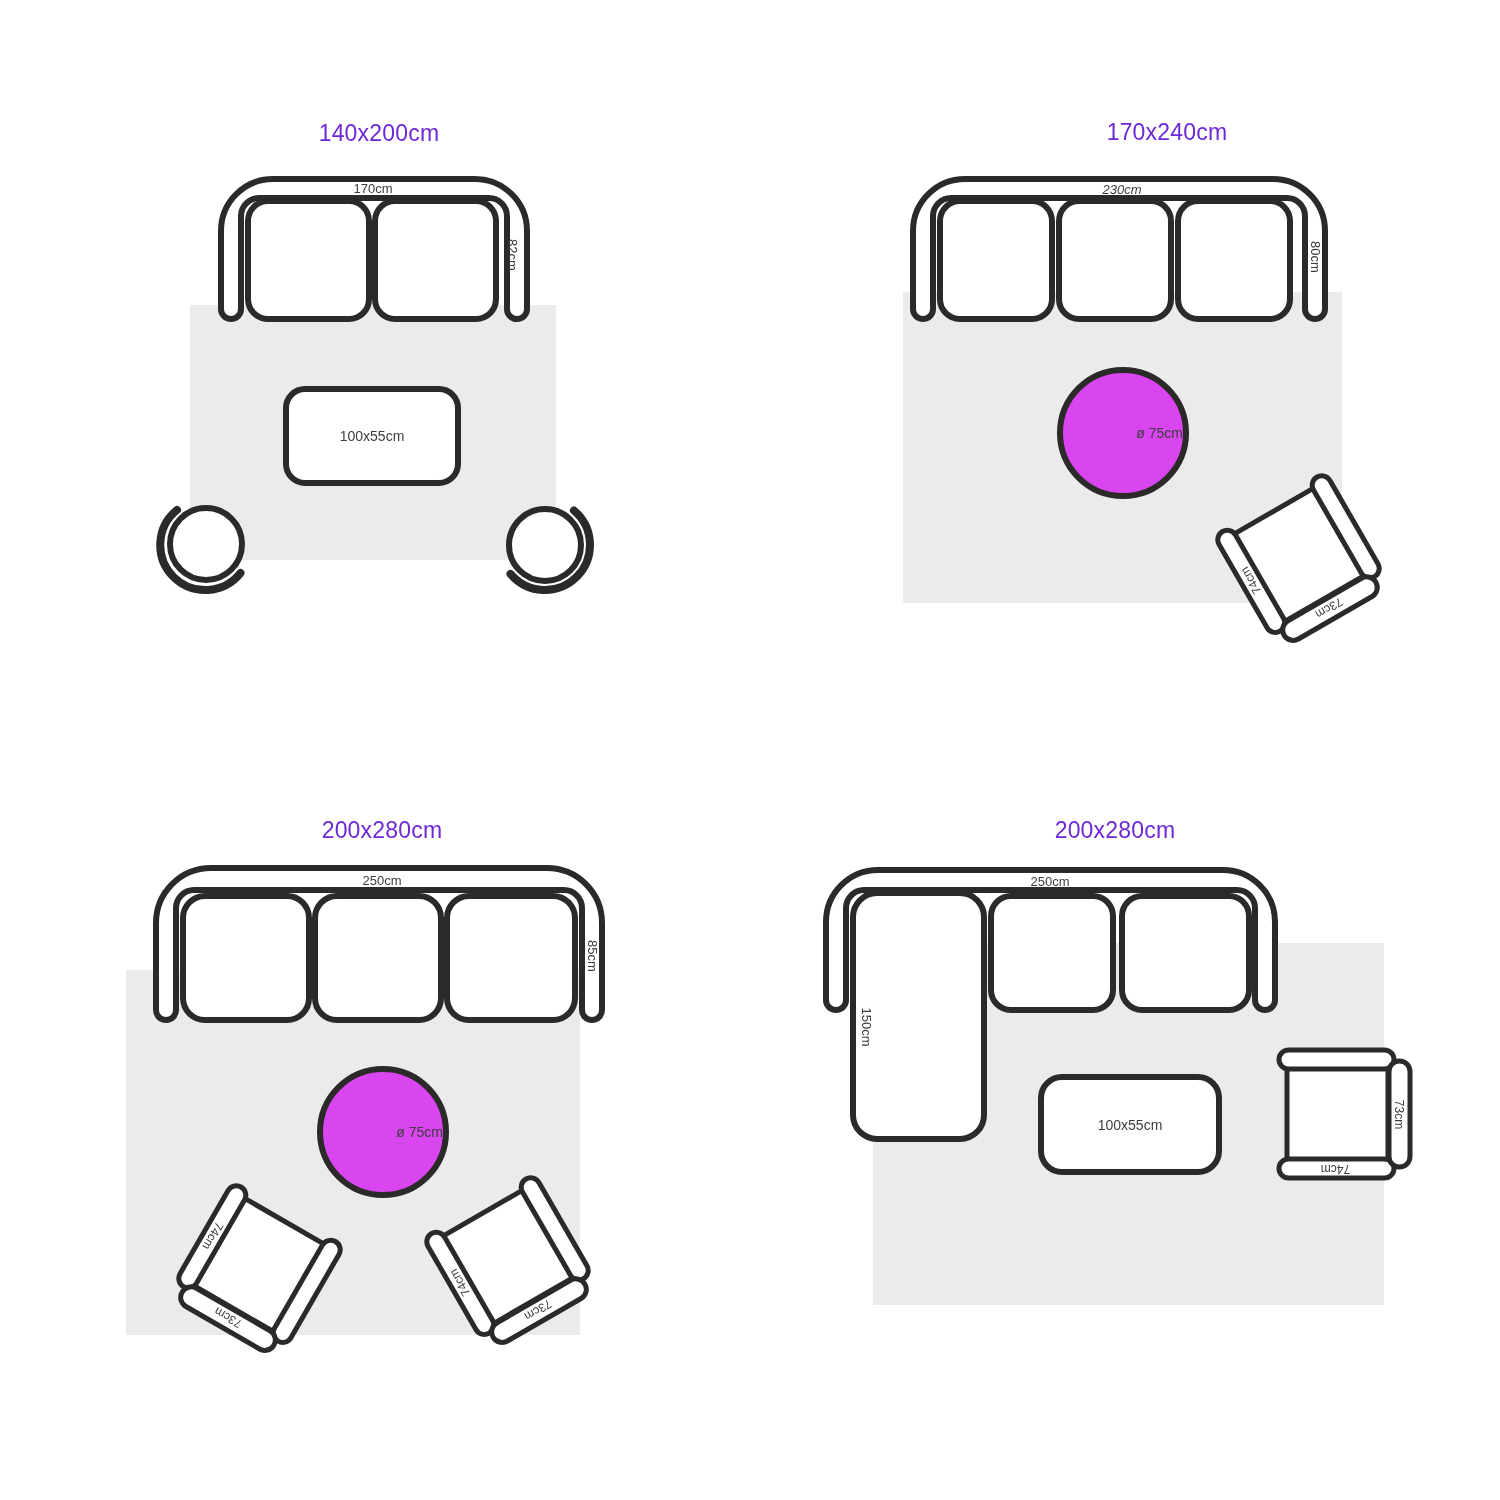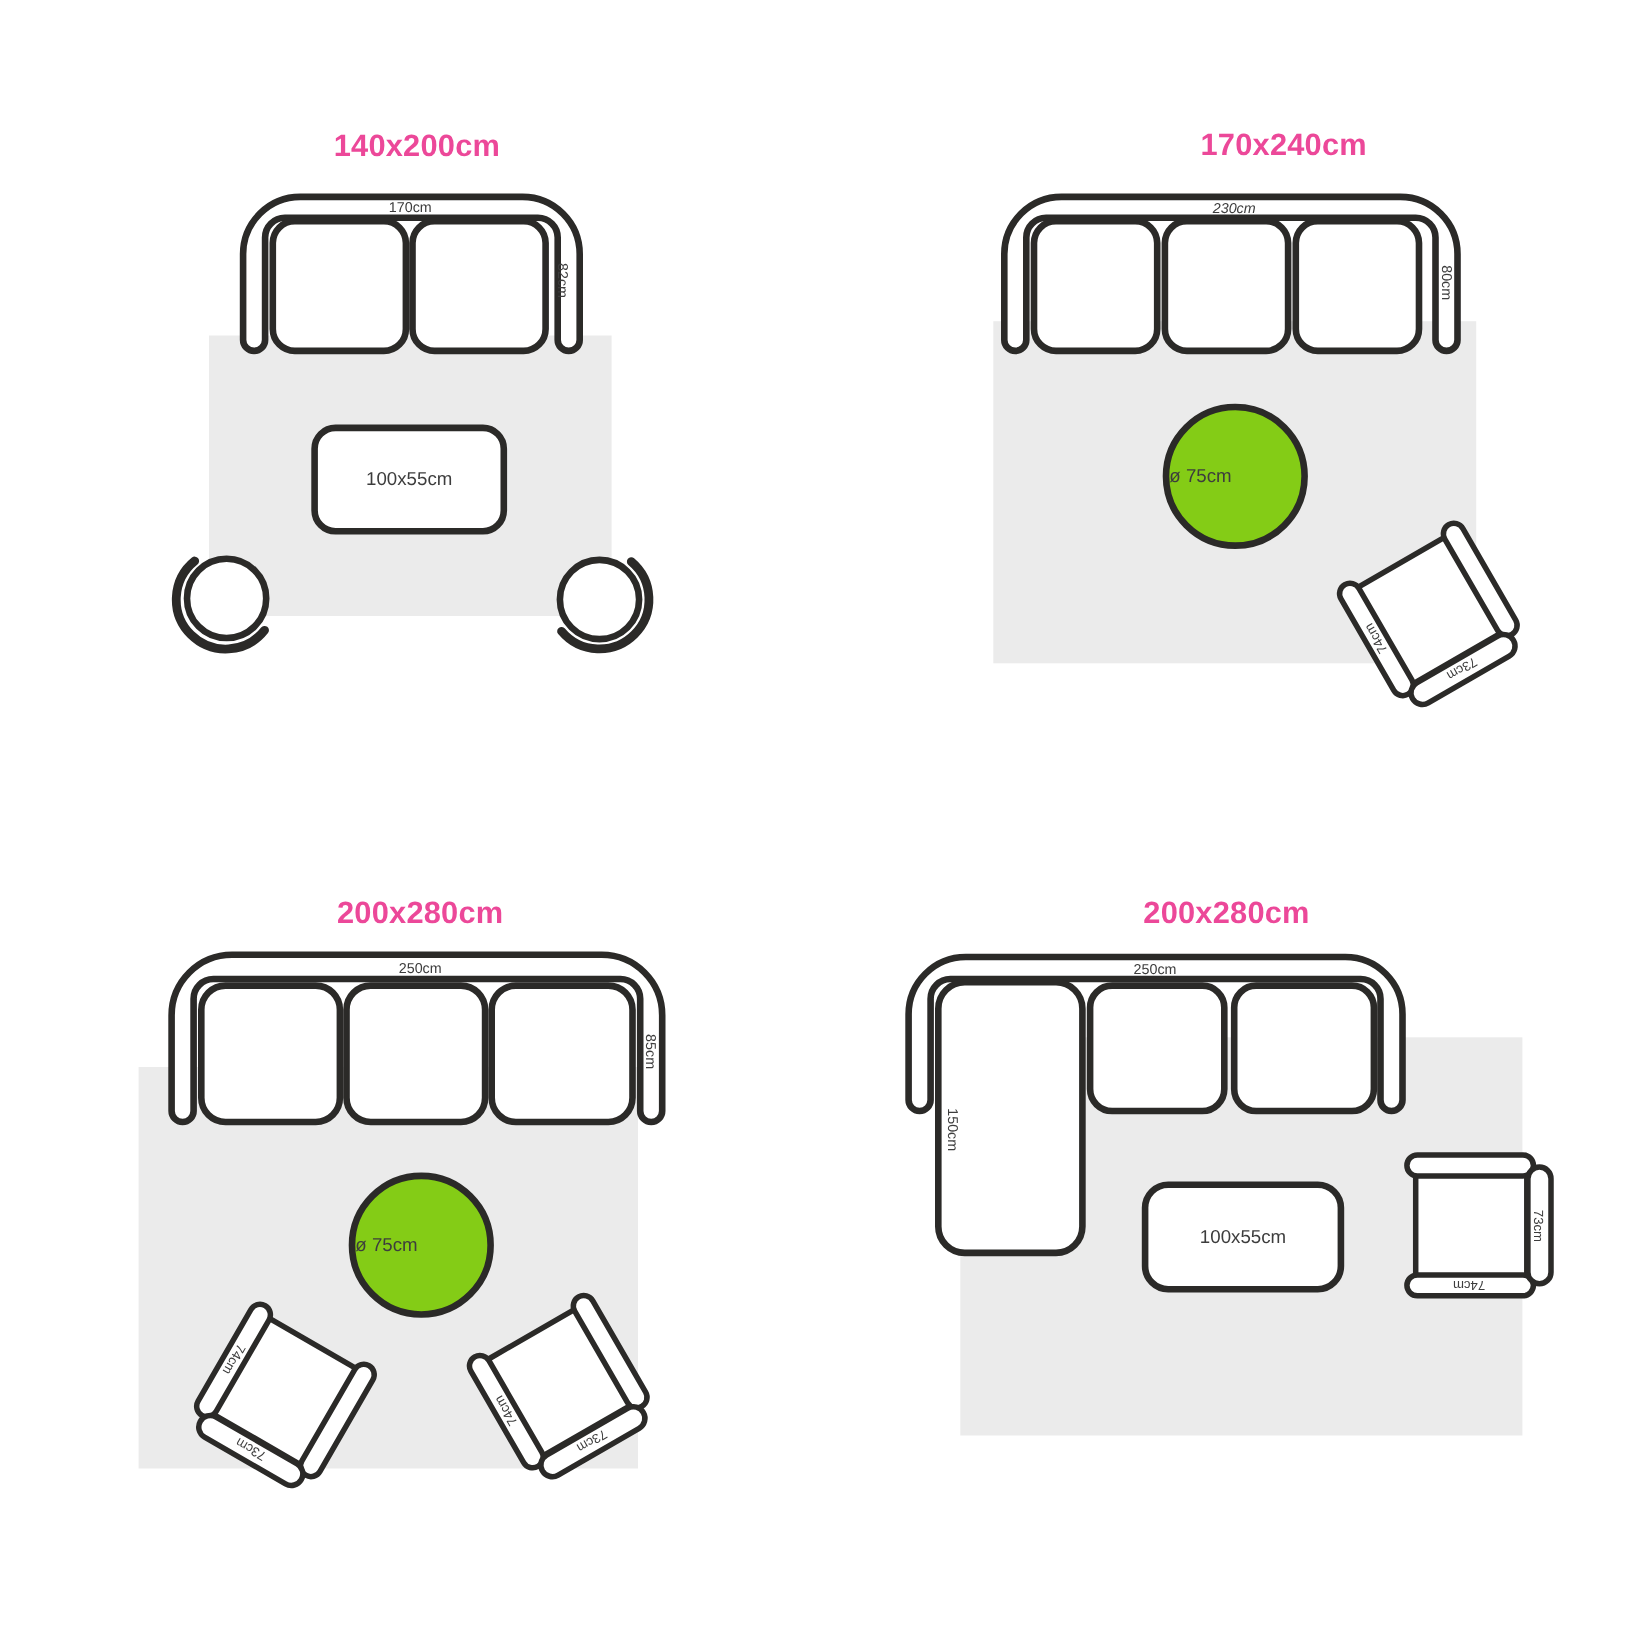--- a/index.html
+++ b/index.html
@@ -3,37 +3,37 @@
 <meta charset="utf-8">
 <style>
   html,body{margin:0;padding:0;background:#ffffff;}
   .canvas{
     position:relative;width:1500px;height:1500px;background:#fff;overflow:hidden;
     font-family:"Liberation Sans","DejaVu Sans",sans-serif;
   }
   .rug{position:absolute;background:#ebebeb;}
   .layout-title{
     position:absolute;transform:translate(-50%,-50%);
-    font-size:28px;font-weight:700;color:#ec4899;white-space:nowrap;letter-spacing:.2px;
+    font-size:23px;font-weight:400;color:#6d28d9;white-space:nowrap;letter-spacing:.2px;
   }
   .furniture-svg{position:absolute;left:0;top:0;}
   .dim-label{
     position:absolute;transform:translate(-50%,-50%);
     font-size:13px;color:#3d3d3d;white-space:nowrap;
   }
   .dim-label.rot90{transform:translate(-50%,-50%) rotate(90deg);}
   .table-rect{
     position:absolute;background:#fff;border:6px solid #2b2a28;border-radius:22px;
     box-sizing:border-box;display:flex;align-items:center;justify-content:center;
   }
   .table-round{
-    position:absolute;background:#84cc16;border:6px solid #2b2a28;border-radius:50%;
-    box-sizing:border-box;display:flex;align-items:center;justify-content:flex-start;
+    position:absolute;background:#d946ef;border:6px solid #2b2a28;border-radius:50%;
+    box-sizing:border-box;display:flex;align-items:center;justify-content:flex-end;
   }
-  .table-label{font-size:17px;color:#3d3d3d;white-space:nowrap;}
+  .table-label{font-size:14px;color:#3d3d3d;white-space:nowrap;}
   
   .armchair{position:absolute;width:133px;height:136px;}
   .armchair > div{position:absolute;box-sizing:border-box;}
   .ac-seat{left:12px;top:8px;width:109px;height:106px;background:#fff;border:5px solid #2b2a28;border-radius:10px;}
   .ac-arm{top:0;width:24px;height:120px;background:#fff;border:5px solid #2b2a28;border-radius:12px;}
   .ac-arm-l{left:0;}
   .ac-arm-r{left:109px;}
   .ac-back{left:11px;top:110px;width:111px;height:26px;background:#fff;border:5px solid #2b2a28;border-radius:13px;}
   .ac-label{
     position:absolute;width:90px;text-align:center;

